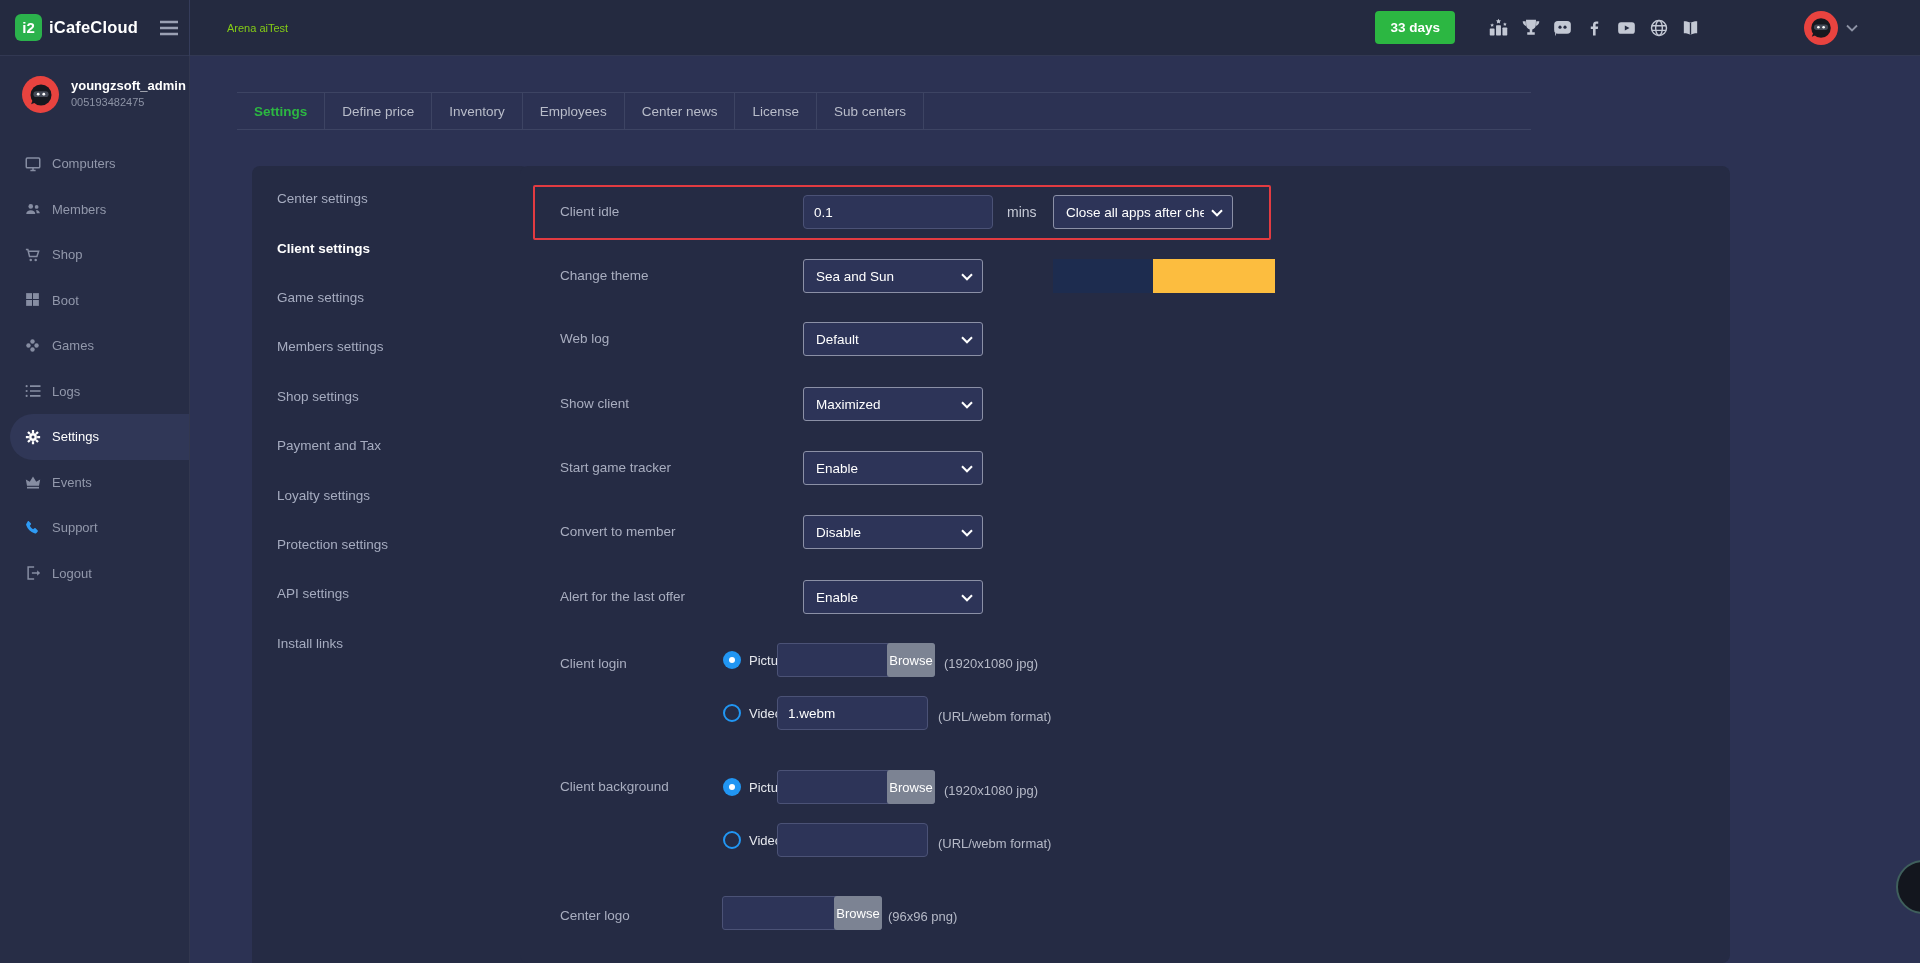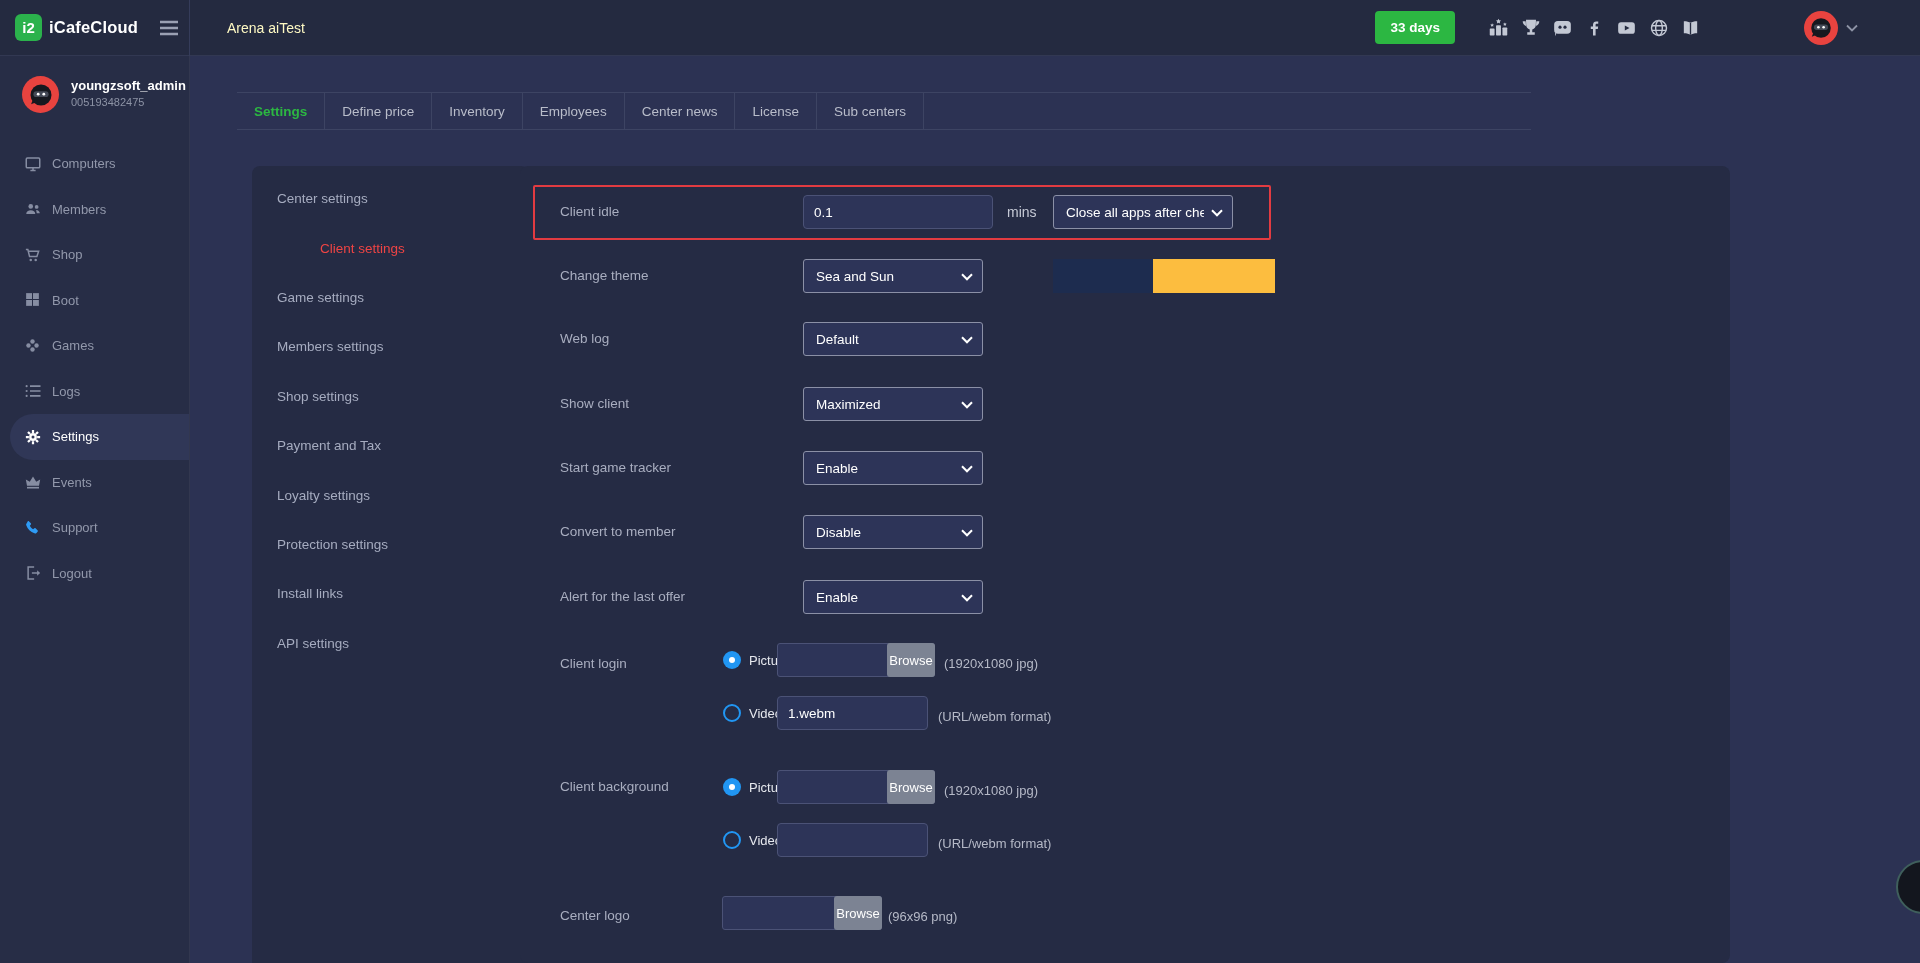--- a/index.html
+++ b/index.html
@@ -20,21 +20,21 @@
   }
   .brand { width:148px; padding-left:15px; display:flex; align-items:center; gap:7px; cursor:pointer; }
   .logo-badge {
     width:27px; height:27px; border-radius:6px; background:#2bb24c;
     display:flex; align-items:center; justify-content:center;
     font-weight:bold; font-size:15px; color:#fff;
   }
   .brand-name { font-weight:bold; font-size:16.5px; letter-spacing:.2px; }
   .hamburger { width:42px; height:56px; display:flex; align-items:center; justify-content:center;
     border-right:1px solid #353c5a; color:#9aa0b3; cursor:pointer; }
-  .page-title { padding-left:37px; font-size:14px; color:#fef9c3; }
+  .page-title { padding-left:37px; font-size:11px; color:#84cc16; }
   .spacer { flex:1; }
   .days-badge {
     border:none; border-radius:4px; padding:9px 15px;
     color:#fff; font-size:13.5px; font-weight:bold; cursor:pointer;
     font-family:inherit;
   }
   .header-icons { display:flex; align-items:center; gap:11px; margin-left:33px; color:#c3c8d4; }
   .header-icons .hicon { width:21px; height:21px; display:flex; align-items:center; justify-content:center; cursor:pointer; }
   .avatar { width:34px; height:34px; border-radius:50%; background:#e8433f; margin-left:103px;
     display:flex; align-items:center; justify-content:center; cursor:pointer; overflow:hidden; }
@@ -71,21 +71,21 @@
   .tab.active { font-weight:bold; }
 
   
   .submenu-panel {
     position:absolute; left:252px; top:166px; width:277px; height:797px;
     background:#252b44; border-radius:8px 8px 0 0;
   }
   .submenu { list-style:none; padding-top:8px; }
   .submenu li { height:49.4px; display:flex; align-items:center; padding-left:25px;
     font-size:13.5px; color:#a6acc0; cursor:pointer; }
-  .submenu li.active { color:#ef4444; font-weight:normal;margin-left:43px; }
+  .submenu li.active { color:#ffffff; font-weight:bold; }
 
   .form-panel {
     position:absolute; left:520px; top:166px; width:1210px; height:797px;
     background:#252b44; border-radius:8px; overflow:hidden;
   }
 
   
   .hl-box { position:absolute; left:13px; top:19px; width:738px; height:55px;
     border:2px solid #e23b41; border-radius:2px; pointer-events:none; }
   .f-label { position:absolute; left:40px; font-size:13.5px; color:#a9aec0; }
@@ -345,22 +345,22 @@
 <div class="submenu-panel">
   <ul class="submenu">
     <li>Center settings</li>
     <li class="active">Client settings</li>
     <li>Game settings</li>
     <li>Members settings</li>
     <li>Shop settings</li>
     <li>Payment and Tax</li>
     <li>Loyalty settings</li>
     <li>Protection settings</li>
+    <li>API settings</li>
     <li>Install links</li>
-    <li>API settings</li>
   </ul>
 </div>
 
 <div class="form-panel">
 
   <div class="hl-box" style="border-color: rgb(226, 59, 65);"></div>
   <div class="f-label" style="top:38px">Client idle</div>
   <input class="t-input" style="left: 283px; top: 29px; width: 190px;" value="0.1">
   <div class="unit" style="left:487px;top:38px">mins</div>
   <div class="select" style="left:533px;top:29px;width:180px">

